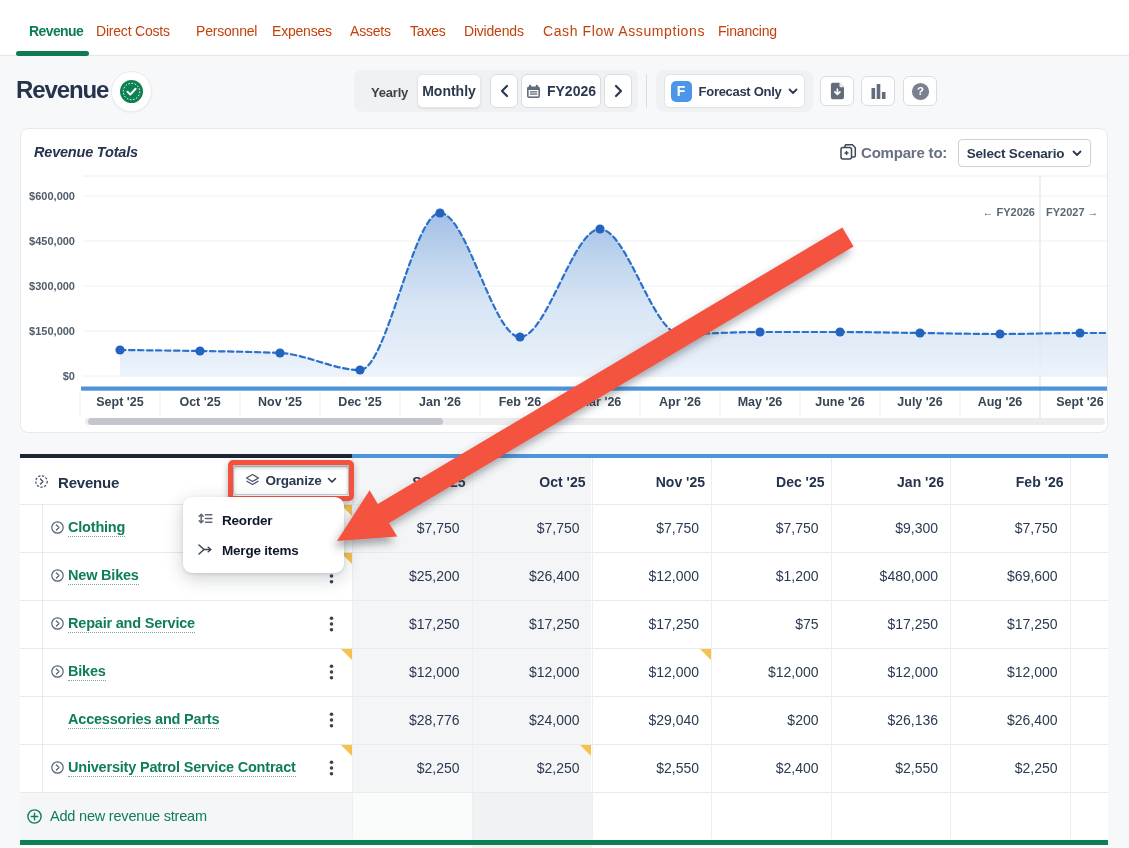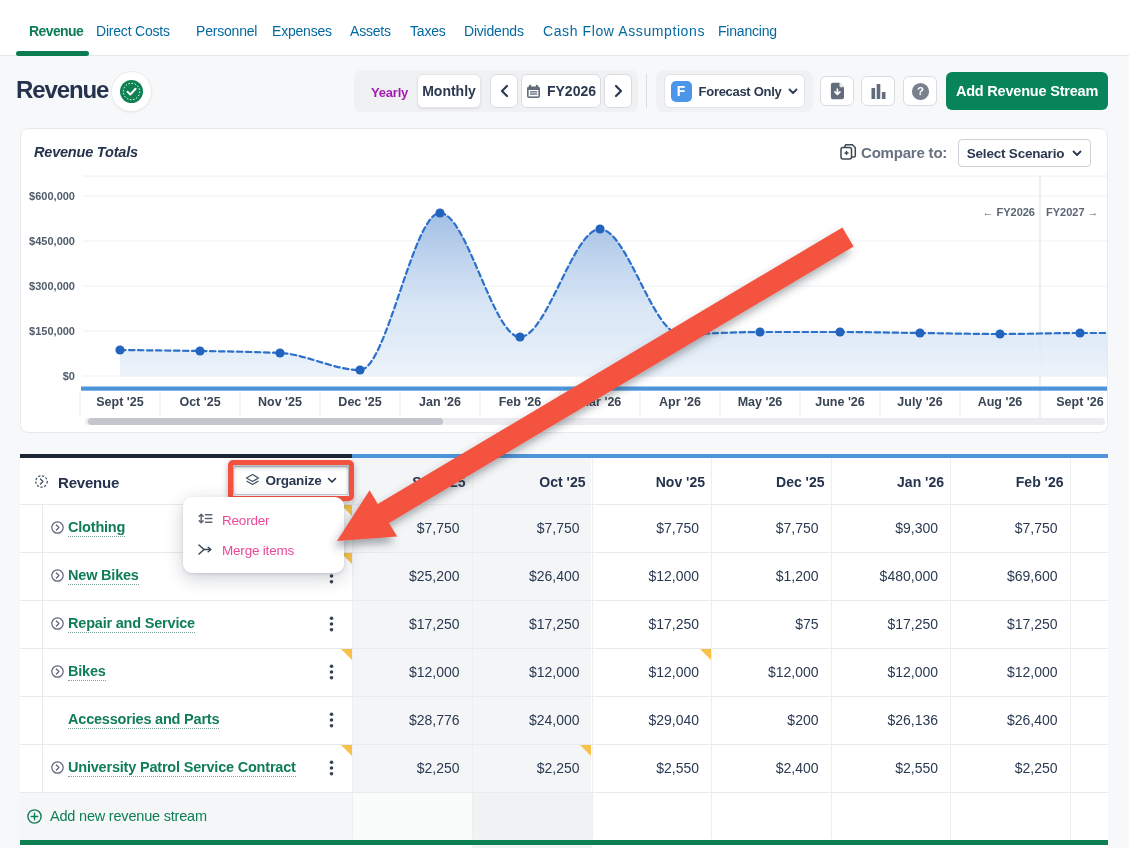--- a/index.html
+++ b/index.html
@@ -3,53 +3,53 @@
 <meta charset="utf-8">
 <style>
 * { margin:0; padding:0; box-sizing:border-box; }
 html,body { width:1129px; height:848px; overflow:hidden; }
 body { font-family:"Liberation Sans", sans-serif; background:#f7f8f9; color:#25334d; }
 #root { position:relative; width:1029px; height:848px; }
 .abs { position:absolute; }
 
 
 #nav { position:absolute; left:0; top:0; width:1129px; height:56px; background:#fff; border-bottom:1px solid #e4e6e9; }
-.tab { position:absolute; top:23px; font-size:14px; color:#0369a1; letter-spacing:-0.2px; white-space:nowrap; }
+.tab { position:absolute; top:23px; font-size:14px; color:#c2410c; letter-spacing:-0.2px; white-space:nowrap; }
 .tab.act { color:#0d7c53; font-weight:700; }
 #underline { position:absolute; left:16px; top:51px; width:73px; height:5px; background:#0d7c53; border-radius:3px; }
 
 
 #h1 { position:absolute; left:16px; top:76px; font-size:24px; font-weight:700; color:#25334d; letter-spacing:-1.1px; }
 #badge { position:absolute; left:111px; top:71px; width:41px; height:41px; background:#fff; border:1px solid #e9ebee; border-radius:50%; box-shadow:0 1px 2px rgba(40,50,70,.06); }
 #badge .g { position:absolute; left:8px; top:8px; width:23px; height:23px; background:#0d8152; border-radius:50%; }
 
 
 .grp { position:absolute; top:70px; height:42px; background:#f0f1f3; border-radius:8px; }
 .btn { position:absolute; background:#fff; border:1px solid #d9dce1; border-radius:6px; display:flex; align-items:center; justify-content:center; font-weight:700; color:#2b3950; }
-.tbtxt { font-size:14px; font-weight:700; color:#a21caf; letter-spacing:-0.2px; }
+.tbtxt { font-size:14px; font-weight:700; color:#404040; letter-spacing:-0.2px; }
 
 
 .card { position:absolute; left:20px; width:1088px; background:#fff; border:1px solid #e7e9ec; border-radius:8px; }
 
 
 
 
 #tbl { position:absolute; left:20px; top:454px; width:1088px; height:394px; background:#fff; }
 .rowline { position:absolute; left:0; width:1088px; height:1px; background:#e8eaec; }
 .colline { position:absolute; top:4px; width:1px; height:381px; background:#eceef0; }
 .mhead { position:absolute; top:4px; height:48px; font-size:14px; font-weight:700; color:#25334d; display:flex; align-items:center; justify-content:flex-end; }
 .val { position:absolute; height:48px; font-size:14px; color:#2b3a52; display:flex; align-items:center; justify-content:flex-end; }
 .rlink { font-size:14.5px; font-weight:700; color:#0f7e56; border-bottom:1.5px dotted #7ca695; padding-bottom:1px; letter-spacing:-0.2px; white-space:nowrap; }
 .cicon { position:absolute; width:13px; height:13px; }
 .kebab { position:absolute; left:307px; width:9px; height:16px; }
 .tri { position:absolute; width:11px; height:11px; }
 
 
 #dd { position:absolute; left:183px; top:497px; width:161px; height:76px; background:#fff; border-radius:9px; box-shadow:0 5px 18px rgba(25,35,55,.22), 0 1px 3px rgba(25,35,55,.12); }
-.dditem { position:absolute; left:22px; font-size:13.5px; font-weight:400; color:#ec4899; letter-spacing:-0.2px; }
+.dditem { position:absolute; left:22px; font-size:13.5px; font-weight:700; color:#0f172a; letter-spacing:-0.2px; }
 
 
 #redbox { position:absolute; left:228px; top:460px; width:126px; height:41px; border:5px solid #f4523f; border-radius:5px; box-shadow:0 3px 6px rgba(40,45,60,.35), inset 0 2px 4px rgba(40,45,60,.4); }
 </style>
 </head>
 <body>
 <div id="root">
 
   <div id="nav">
     <span class="tab act" style="left:29px; letter-spacing:-0.6px;">Revenue</span>
@@ -118,21 +118,20 @@
         <rect x="6.7" y="1" width="3.6" height="15" fill="#626c7b"></rect>
         <rect x="11.9" y="9" width="3.6" height="7" fill="#626c7b"></rect>
       </svg>
   </div>
   <div class="btn" style="left:903px; top:76px; width:34px; height:30px;">
     <svg width="19" height="19" viewBox="0 0 19 19">
         <circle cx="9.5" cy="9.5" r="8.6" fill="#79818e"></circle>
         <text x="9.5" y="13.4" text-anchor="middle" font-size="11.5" font-weight="700" fill="#fff" font-family="Liberation Sans">?</text>
       </svg>
   </div>
-  <div class="btn" style="left:946px; top:72px; width:162px; height:38px; background:#08845a; border:none; color:#fff; font-size:14.5px; letter-spacing:-0.2px;">Add Revenue Stream</div>
 
   <div class="card" style="top:128px; height:305px;"></div>
   <span class="abs" style="left:34px; top:144px; font-size:14.5px; font-weight:700; color:#25334d; letter-spacing:-0.2px;font-style:italic;">Revenue Totals</span>
   <svg class="abs" style="left:840px; top:144px;" width="17" height="16" viewBox="0 0 17 16">
     <rect x="1" y="3.5" width="10.5" height="11.5" rx="2" fill="none" stroke="#3d4856" stroke-width="1.5"></rect>
     <path d="M5 3.5 v-1.5 a1.3 1.3 0 0 1 1.3 -1.3 h6 l3 3 v8 a1.3 1.3 0 0 1 -1.3 1.3 h-2.5" fill="none" stroke="#3d4856" stroke-width="1.5"></path>
     <path d="M4.5 9 h4 M6.5 7 v4" stroke="#3d4856" stroke-width="1.4"></path>
   </svg>
   <span class="abs" style="left:861px; top:144px; font-size:15px; font-weight:700; color:#68717f; letter-spacing:-0.2px;">Compare to:</span>
   <div class="btn" style="left:958px; top:139px; width:133px; height:28px; font-size:13.5px; border-color:#ccd1d7; border-radius:4px; gap:8px; letter-spacing:-0.2px;">Select Scenario

